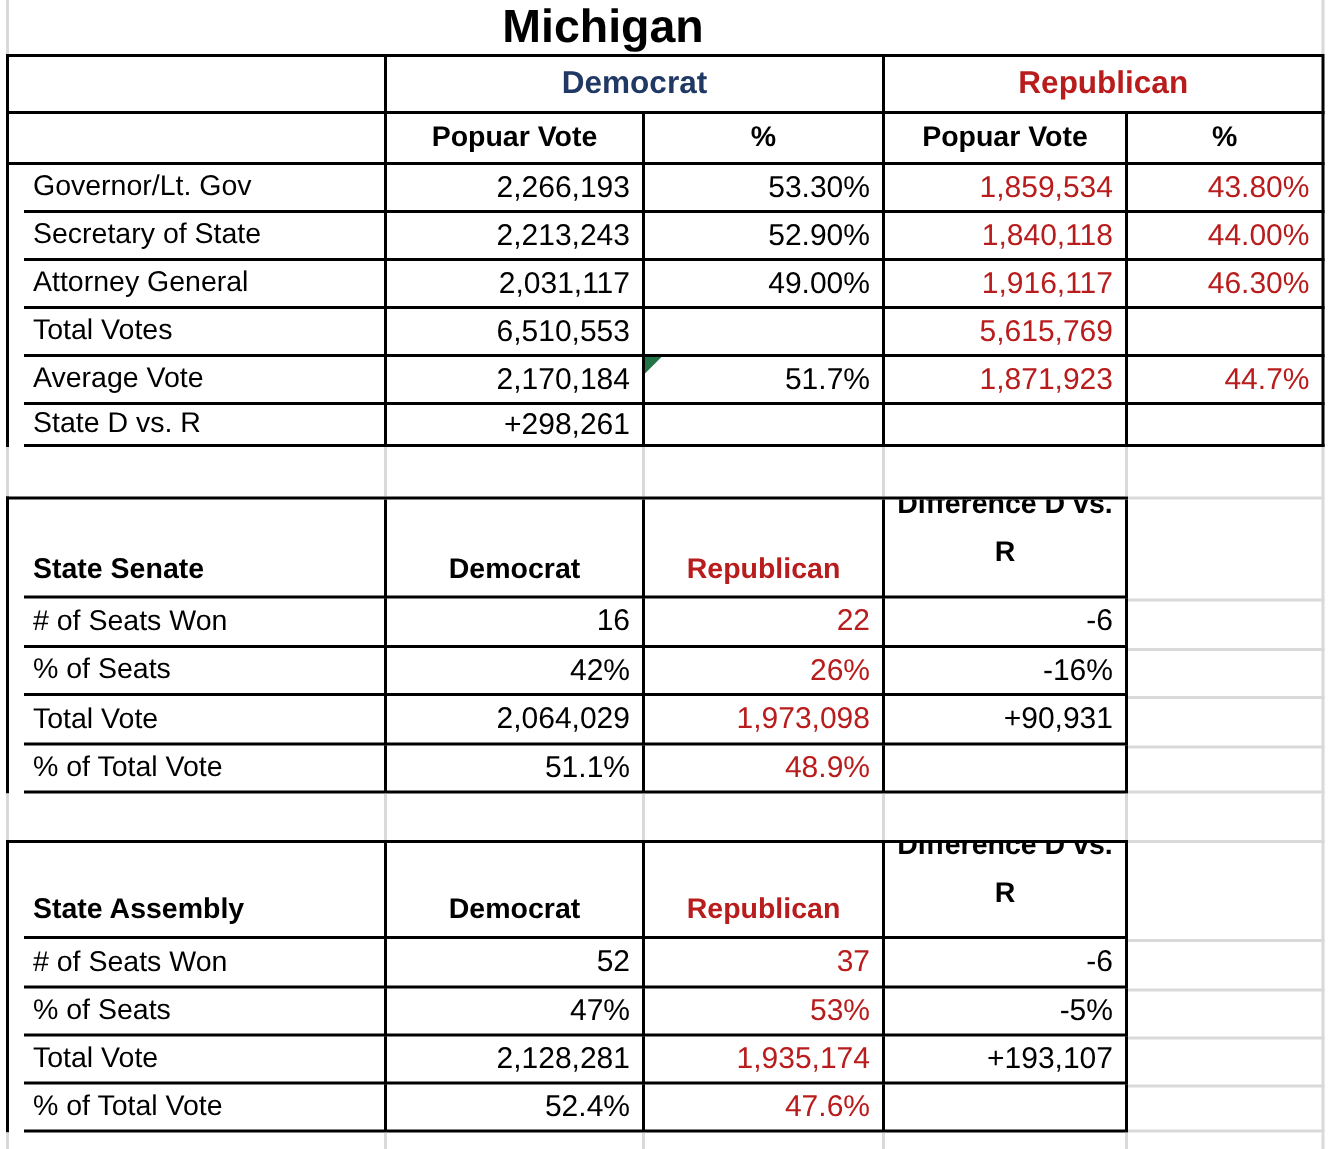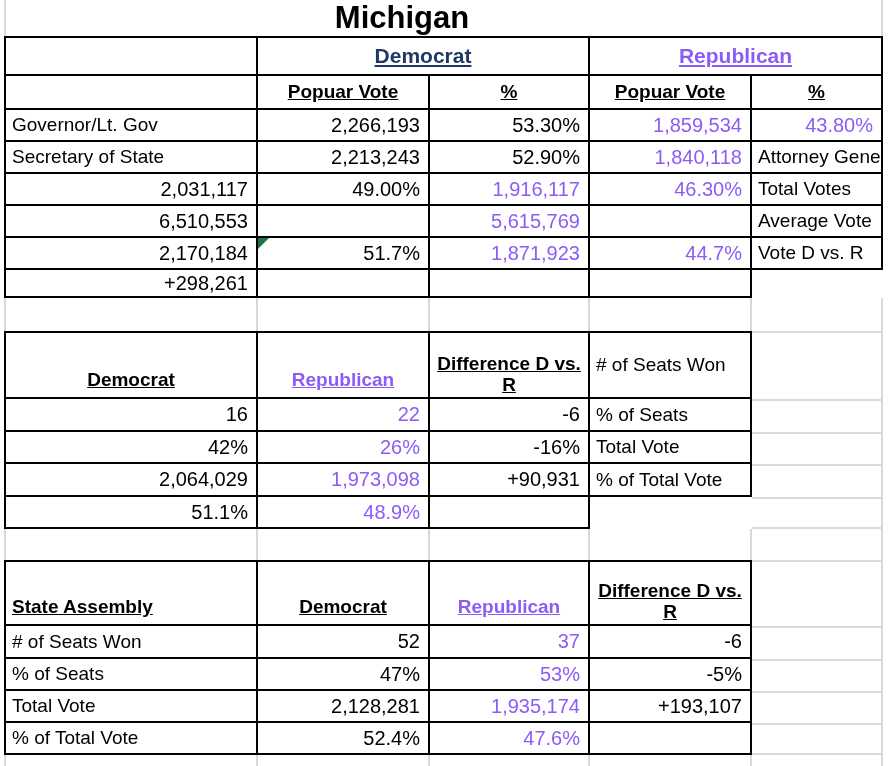--- a/index.html
+++ b/index.html
@@ -28,32 +28,32 @@
   .cell {
     border-right: 2px solid #000;
     border-bottom: 2px solid #000;
     display: flex;
     align-items: center;
     position: relative;
     overflow: hidden;
     font-size: 19px;
     white-space: nowrap;
   }
-  .lbl { justify-content: flex-start; padding-left: 6px; }
+  .lbl { justify-content: flex-start; padding-left: 6px; margin-left: 10px; }
   .num { justify-content: flex-end; padding-right: 8px; font-size: 20px; }
   .ctr { justify-content: center; }
-  .bold { font-weight: bold; text-decoration: underline; }
+  .bold { font-weight: bold; }
   .dem  { color: #000000; }
   .navy { color: #1F3864; }
-  .rep  { color: #8b5cf6; }
+  .rep  { color: #b91c1c; }
   .blk  { color: #000000; }
   .fs21 { font-size: 21px; }
   .sp2  { grid-column: span 2; }
   .bottom { align-items: flex-end; padding-bottom: 6px; }
-  .wrap { white-space: normal; text-align: center; line-height: 21px; padding-bottom: 2px; }
+  .wrap { white-space: normal; text-align: center; line-height: 32px; padding-bottom: 12px; }
 
   .title-row {
     position: absolute; left: 4px; top: 0; width: 796px; height: 36px;
     display: flex; align-items: center; justify-content: center;
     font-size: 31px; font-weight: bold; text-align: center;
   }
 
   .t1 {
     left: 4px; top: 36px;
     grid-template-columns: 252px 172px 160px 162px 131px;
@@ -101,20 +101,21 @@
     <div class="cell lbl">Governor/Lt. Gov</div>
     <div class="cell num dem">2,266,193</div>
     <div class="cell num dem">53.30%</div>
     <div class="cell num rep">1,859,534</div>
     <div class="cell num rep">43.80%</div>
 
     <div class="cell lbl">Secretary of State</div>
     <div class="cell num dem">2,213,243</div>
     <div class="cell num dem">52.90%</div>
     <div class="cell num rep">1,840,118</div>
+    <div class="cell num rep">44.00%</div>
 
     <div class="cell lbl">Attorney General</div>
     <div class="cell num dem">2,031,117</div>
     <div class="cell num dem">49.00%</div>
     <div class="cell num rep">1,916,117</div>
     <div class="cell num rep">46.30%</div>
 
     <div class="cell lbl">Total Votes</div>
     <div class="cell num dem">6,510,553</div>
     <div class="cell num"></div>
@@ -123,35 +124,36 @@
 
     <div class="cell lbl">Average Vote</div>
     <div class="cell num blk">2,170,184</div>
     <div class="cell num dem">
       <span class="flag"></span>
       <span>51.7%</span>
     </div>
     <div class="cell num rep">1,871,923</div>
     <div class="cell num rep">44.7%</div>
 
-    <div class="cell lbl">Vote D vs. R</div>
+    <div class="cell lbl">State D vs. R</div>
     <div class="cell num dem">+298,261</div>
     <div class="cell num"></div>
     <div class="cell num"></div>
     <div class="cell num"></div>
   </div>
 
   <div class="vline" style="left:4px;top:298px;height:33px"></div>
   <div class="vline" style="left:256px;top:298px;height:33px"></div>
   <div class="vline" style="left:428px;top:298px;height:33px"></div>
   <div class="vline" style="left:588px;top:298px;height:33px"></div>
   <div class="vline" style="left:750px;top:298px;height:33px"></div>
   <div class="vline" style="left:881px;top:298px;height:33px"></div>
 
   <div class="tbl t2">
+    <div class="cell lbl bold bottom">State Senate</div>
     <div class="cell ctr bold dem bottom">Democrat</div>
     <div class="cell ctr bold rep bottom">Republican</div>
     <div class="cell ctr bold bottom wrap">Difference D vs. R</div>
 
     <div class="cell lbl"># of Seats Won</div>
     <div class="cell num dem">16</div>
     <div class="cell num rep">22</div>
     <div class="cell num blk">-6</div>
 
     <div class="cell lbl">% of Seats</div>

